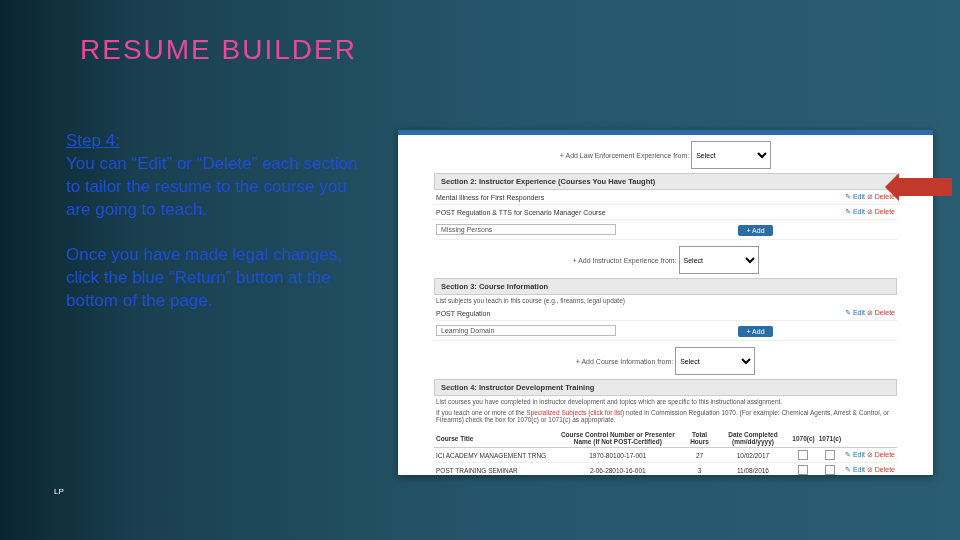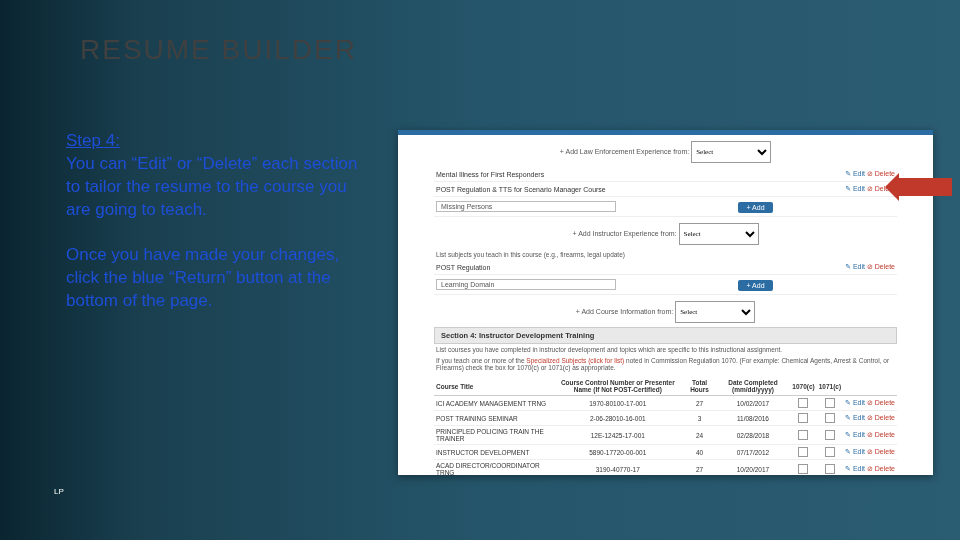--- a/index.html
+++ b/index.html
@@ -10,21 +10,21 @@
     font-family: Arial, Helvetica, sans-serif;
     position: relative;
     overflow: hidden;
   }
   .title {
     position: absolute;
     top: 34px;
     left: 80px;
     font-size: 28px;
     letter-spacing: 2px;
-    color: #404040;
+    color: #ec4899;
     font-weight: 400;
   }
   .body-text {
     position: absolute;
     top: 130px;
     left: 66px;
     width: 300px;
     color: #1d4ed8;
     font-size: 17px;
     line-height: 1.35;
@@ -58,25 +58,24 @@
   }
   .shot .inner { padding: 0 36px; }
   .shot .addline {
     text-align: center;
     font-size: 7px;
     color: #555;
     margin: 6px 0 4px;
   }
   .shot .addline select {
     font-size: 7px;
-    height: 22px;
+    height: 28px;
     width: 80px;
     border: 1px solid #999;
     background: #fff;
-    font-family: Liberation Serif, serif;
   }
   .shot .sectionbar {
     background: #e9e9e9;
     border: 1px solid #ccc;
     padding: 3px 6px;
     font-weight: bold;
     font-size: 7.5px;
     color: #333;
     margin-top: 2px;
   }
@@ -162,36 +161,37 @@
 </head>
 <body>
 
 <div class="title">RESUME BUILDER</div>
 
 <div class="body-text">
   <p>
     <span class="step">Step 4:</span><br>
     <span>You can “Edit” or “Delete” each section to tailor the resume to the course you are going to teach.</span>
   </p>
-  <p>Once you have made your changes, click the blue “Return” button at the bottom of the page.</p>
+  <p>Once you have made legal changes, click the blue “Return” button at the bottom of the page.</p>
 </div>
 
 <div class="footer">LP</div>
 
 <div class="shot">
   <div class="topbar"></div>
   <div class="inner">
 
     <div class="addline">
       <span>+ Add Law Enforcement Experience from:</span>
       <select>
         <option>Select</option>
       </select>
     </div>
 
+    <div class="sectionbar">Section 2: Instructor Experience (Courses You Have Taught)</div>
 
     <div class="row">
       <span class="label">Mental Illness for First Responders</span>
       <span class="links">
         <a>✎ <span>Edit</span></a>
         <a class="del">⊘ <span>Delete</span></a>
       </span>
     </div>
     <div class="row">
       <span class="label">POST Regulation &amp; TTS for Scenario Manager Course</span>
@@ -205,20 +205,21 @@
       <span class="addbtn">+ Add</span>
     </div>
 
     <div class="addline">
       <span>+ Add Instructor Experience from:</span>
       <select>
         <option>Select</option>
       </select>
     </div>
 
+    <div class="sectionbar">Section 3: Course Information</div>
     <div class="textline">List subjects you teach in this course (e.g., firearms, legal update)</div>
     <div class="row">
       <span class="label">POST Regulation</span>
       <span class="links">
         <a>✎ <span>Edit</span></a>
         <a class="del">⊘ <span>Delete</span></a>
       </span>
     </div>
     <div class="row clear">
       <span class="inputbox">Learning Domain</span>

